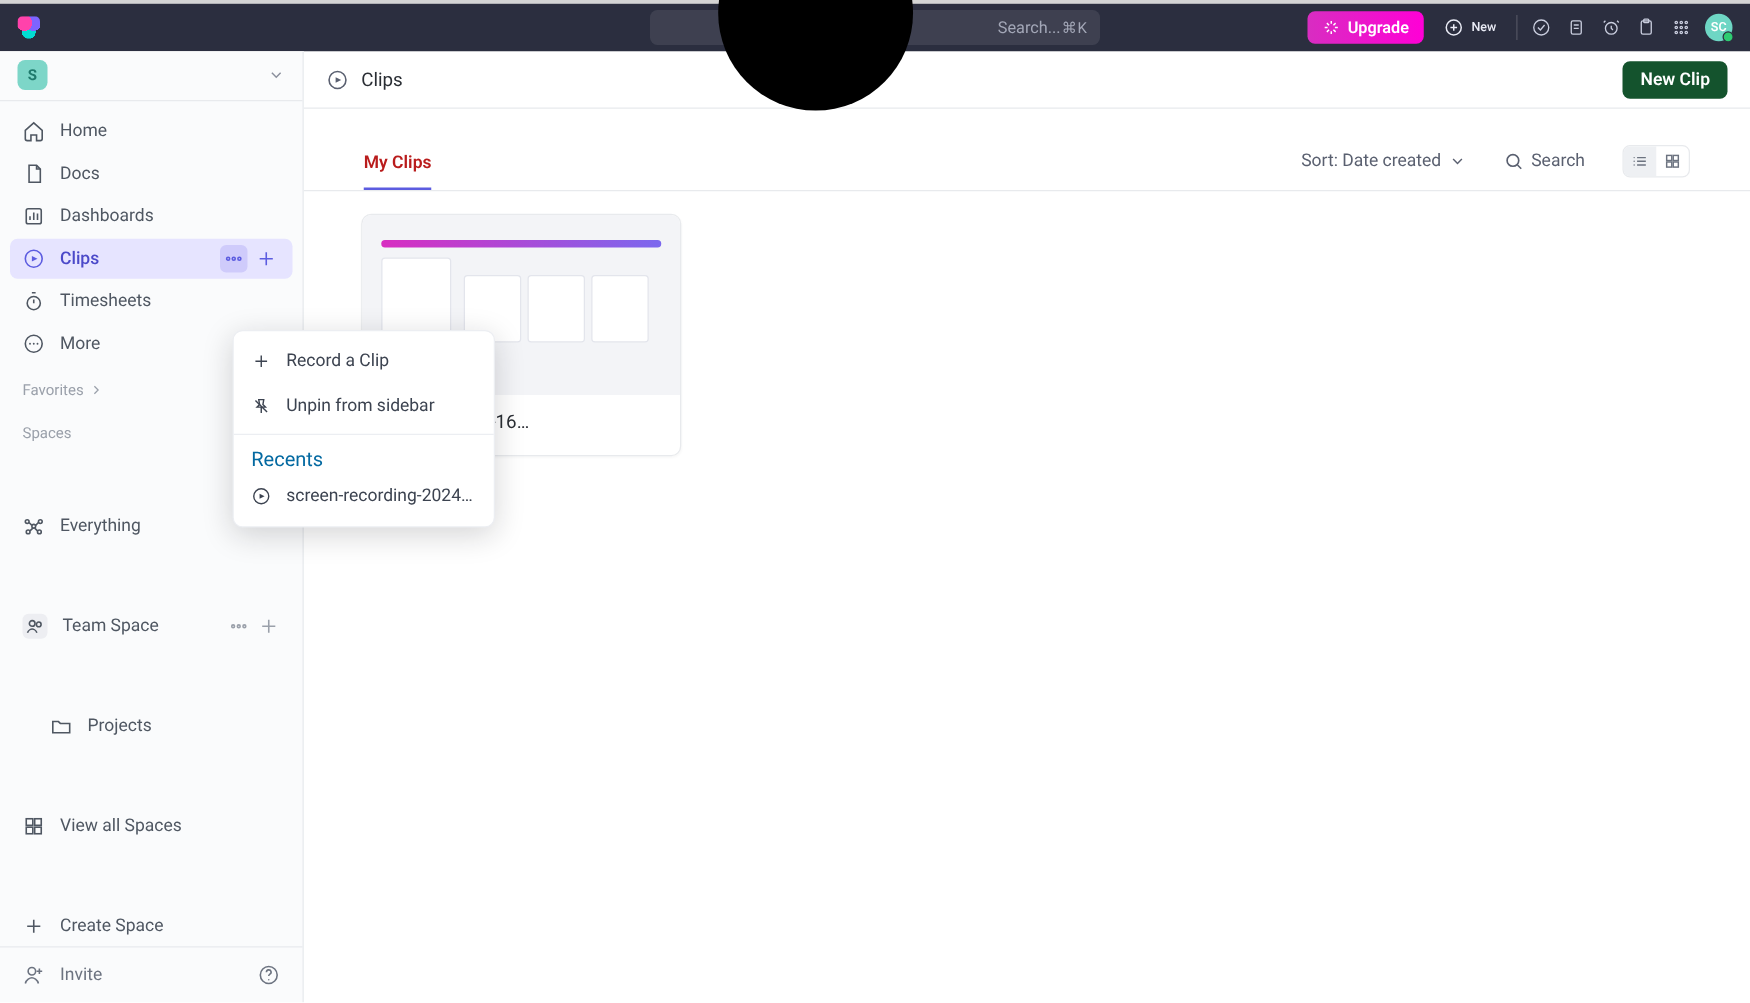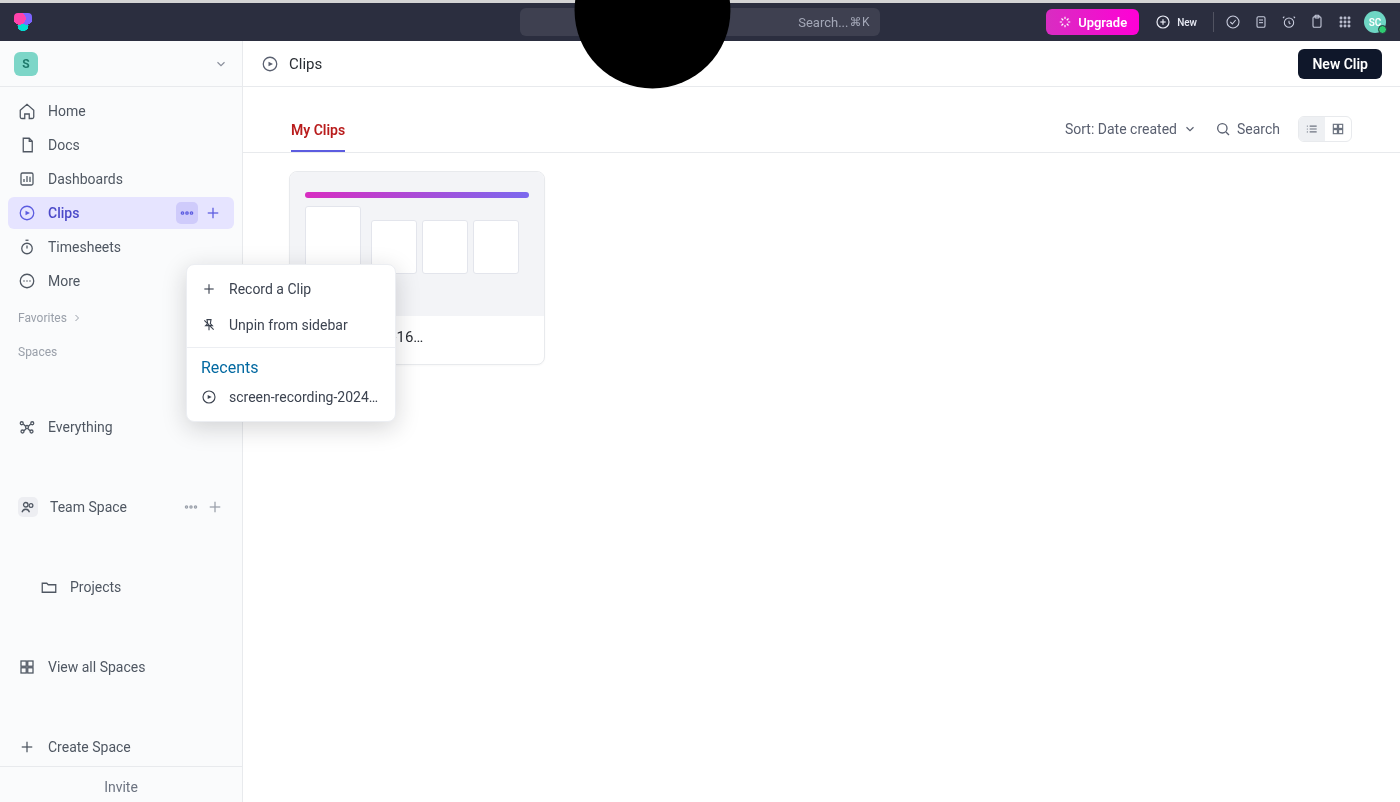--- a/index.html
+++ b/index.html
@@ -101,38 +101,38 @@
     width:22px;height:22px;border-radius:5px;display:flex;align-items:center;justify-content:center;color:#6b6fa0;
   }
   .trail .dots{background:#cfcbfb;}
   .section-label{padding:14px 18px 6px;color:#9aa0aa;font-size:12px;display:flex;align-items:center;gap:4px;}
   .spaces{padding:0 8px;display:flex;flex-direction:column;gap:2px;}
   .space-item{height:32px;border-radius:6px;display:flex;align-items:center;gap:12px;padding:0 10px;color:#4f5762;margin-top:46px;}
   .space-item .sq{width:20px;height:20px;border-radius:5px;background:#edeef2;display:flex;align-items:center;justify-content:center;font-size:11px;}
   .space-item svg{width:18px;height:18px;stroke:currentColor;fill:none;stroke-width:1.7;}
   .space-item .trail{margin-left:auto;display:flex;align-items:center;gap:6px;color:#9aa0aa;}
   .sidebar-footer{
-    margin-top:auto;border-top:1px solid var(--border);height:36px;display:flex;align-items:center;gap:12px;padding:0 18px;color:#6c7380;flex-direction:column;
+    margin-top:auto;border-top:1px solid var(--border);height:52px;display:flex;align-items:center;gap:12px;padding:0 18px;color:#6c7380;
   }
   .sidebar-footer .help{margin-left:auto;}
 
   
   .main{flex:1;display:flex;flex-direction:column;}
   .page-header{
     height:46px;border-bottom:1px solid var(--border);display:flex;align-items:center;padding:0 18px;gap:10px;
   }
   .page-header .title{font-size:15px;}
   .btn-primary{
-    margin-left:auto;background:#0f172a;color:#fff;border-radius:6px;height:30px;padding:0 14px;font-weight:600;font-size:14px;display:flex;align-items:center;
+    margin-left:auto;background:#14532d;color:#fff;border-radius:6px;height:30px;padding:0 14px;font-weight:600;font-size:14px;display:flex;align-items:center;
   }
   .toolbar{
     display:flex;align-items:flex-end;padding:22px 48px 0;border-bottom:1px solid var(--border);height:66px;gap:22px;
   }
   .tab{padding-bottom:12px;color:#b91c1c;font-weight:600;border-bottom:2px solid #5c5ce0;}
-  .toolbar-right{margin-left:auto;display:flex;align-items:center;gap:18px;color:#5a6070;padding-bottom:10px;}
+  .toolbar-right{margin-left:auto;display:flex;align-items:center;gap:30px;color:#5a6070;padding-bottom:10px;}
   .sort{display:flex;align-items:center;gap:6px;}
   .search2{display:flex;align-items:center;gap:6px;}
   .view-toggle{display:flex;border:1px solid var(--border);border-radius:6px;overflow:hidden;height:26px;}
   .view-toggle .v{width:26px;display:flex;align-items:center;justify-content:center;color:#6c7380;}
   .view-toggle .v.active{background:#eef0f3;}
   .grid{padding:18px 46px;}
   .clip-card{
     width:256px;border:1px solid var(--border);border-radius:8px;overflow:hidden;background:#fff;
     box-shadow:0 1px 2px rgba(0,0,0,0.03);
   }

